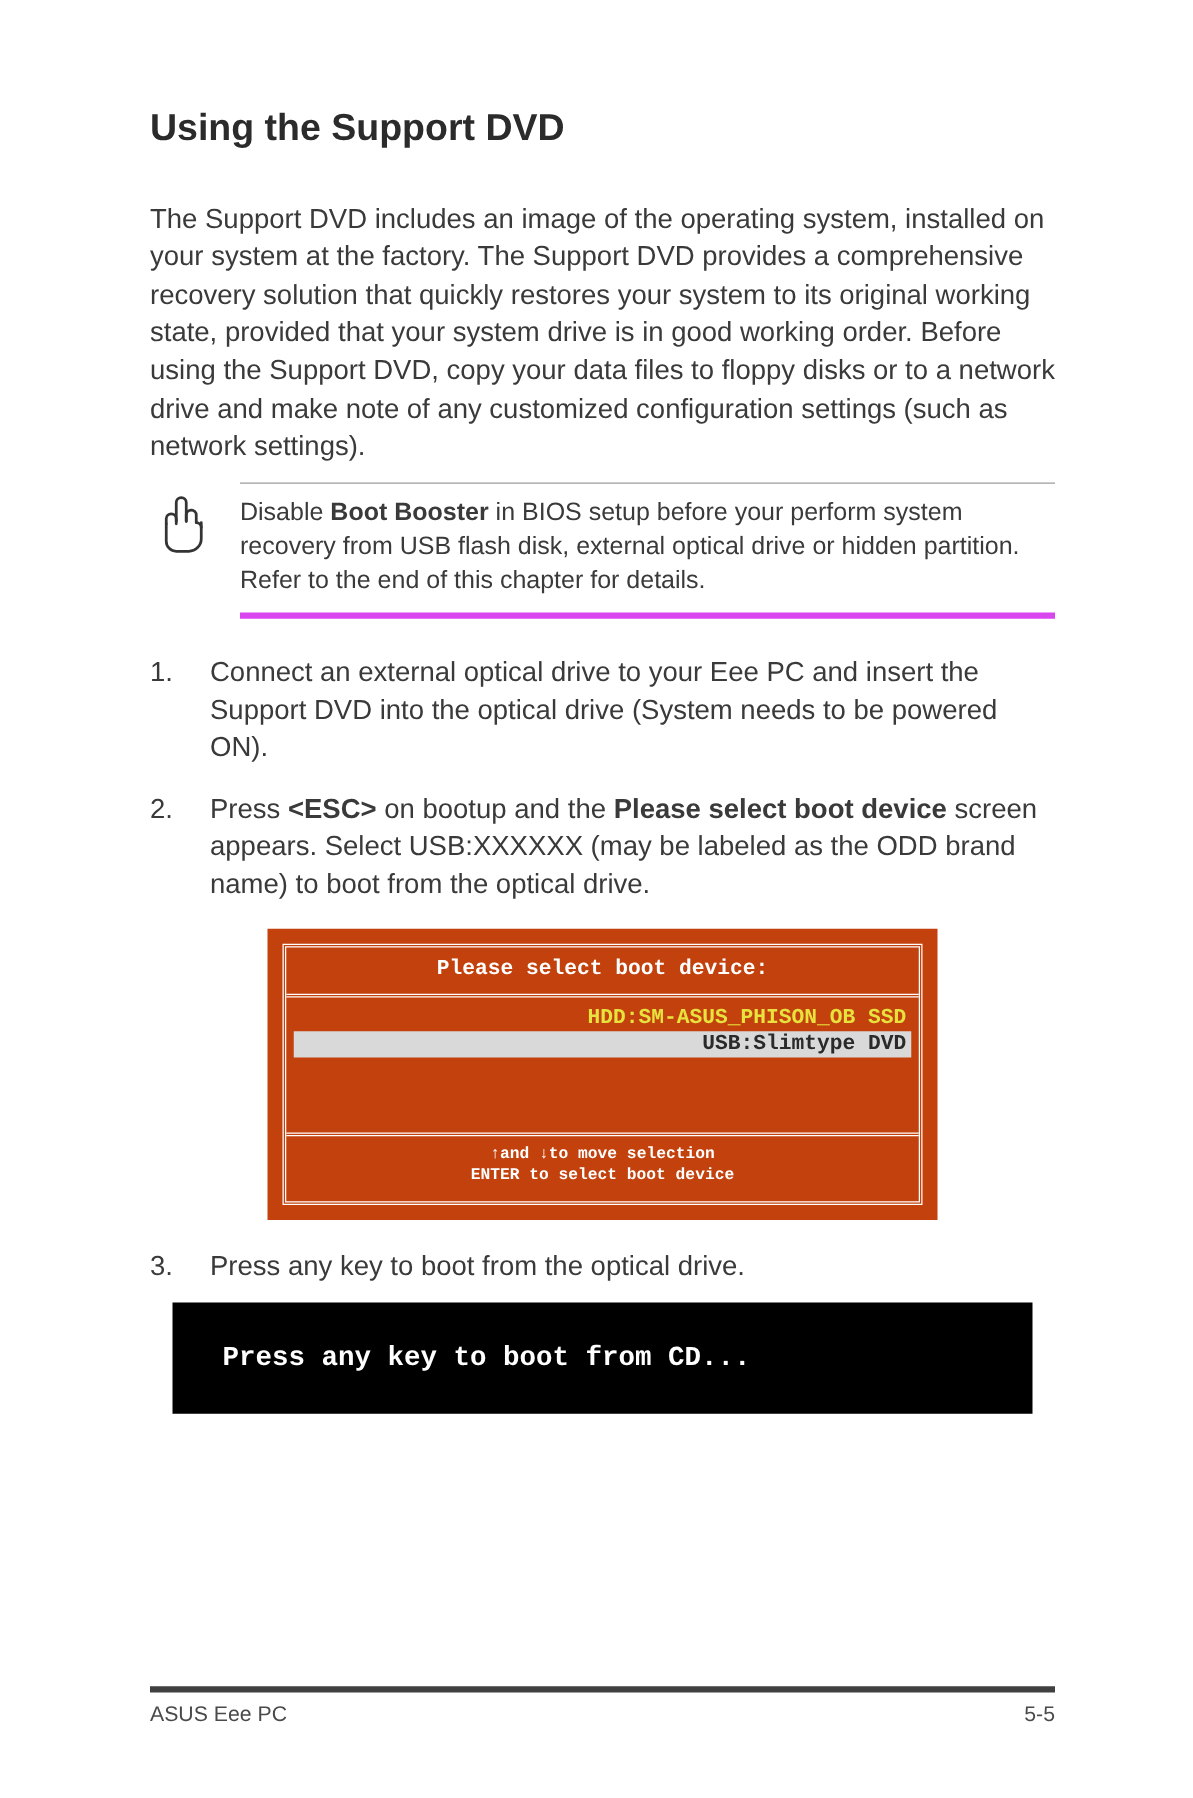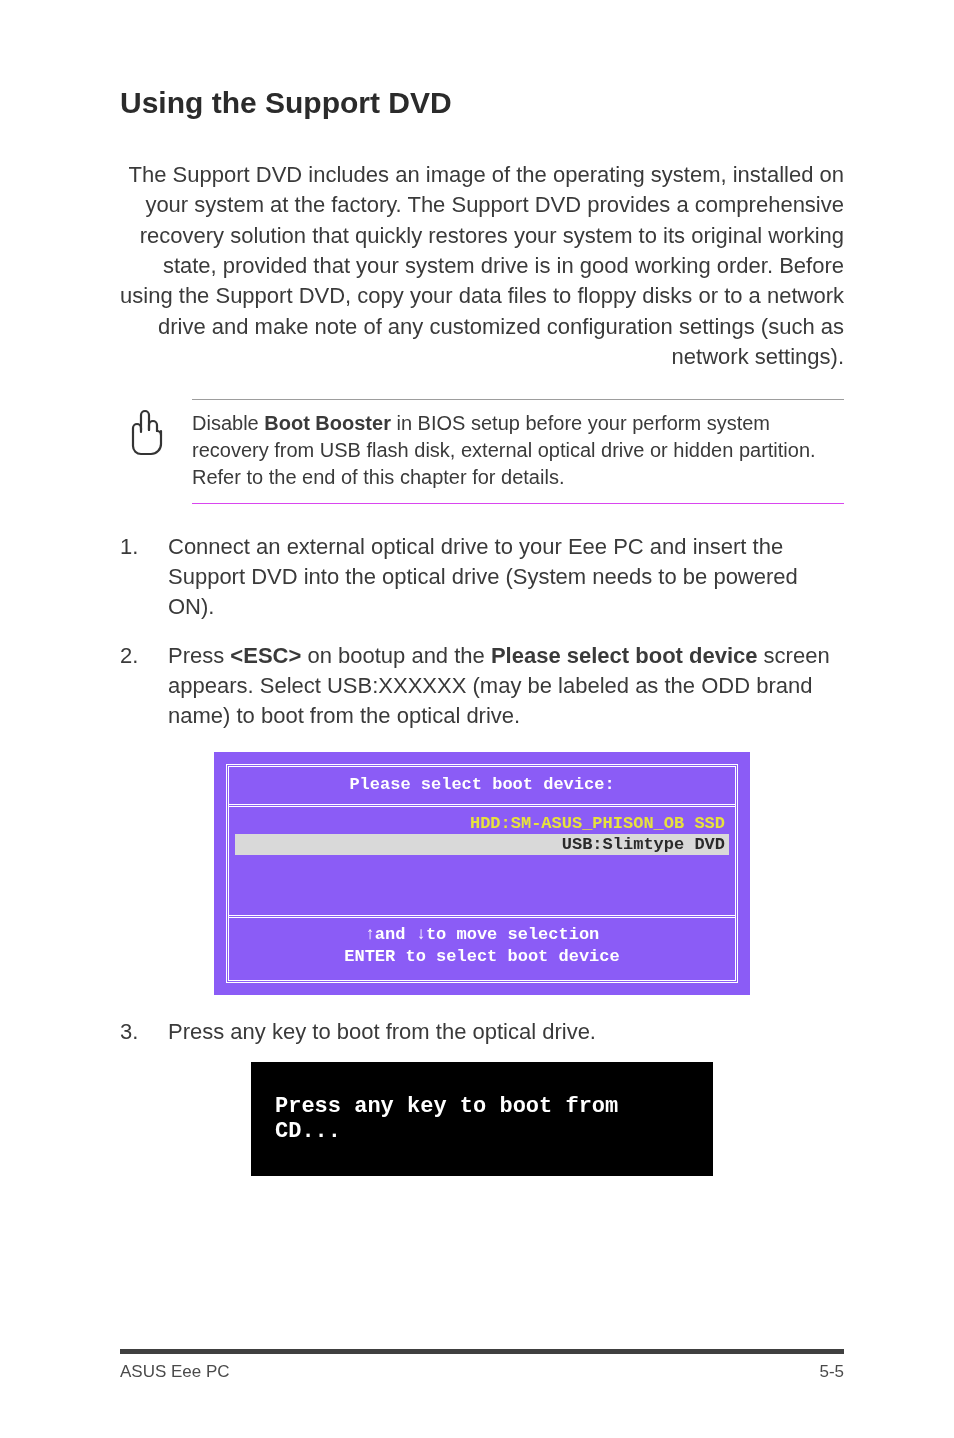--- a/index.html
+++ b/index.html
@@ -15,38 +15,37 @@
   h1 {
     font-size: 30px;
     font-weight: 700;
     color: #2b2b2b;
     margin-bottom: 40px;
   }
   .body-para {
     font-size: 22px;
     line-height: 1.38;
     color: #3a3a3a;
-    margin-bottom: 26px;
-    text-align: right;
+    margin-bottom: 13px;
   }
   .note-block {
     display: flex;
     align-items: flex-start;
     gap: 24px;
     margin: 0 0 28px 0;
   }
   .hand-icon {
     width: 48px;
     flex: 0 0 48px;
     margin-top: 6px;
   }
   .note-text-wrap {
     flex: 1;
     border-top: 1px solid #9d9d9d;
-    border-bottom: 1px solid #d946ef;
+    border-bottom: 5px solid #d946ef;
     padding: 10px 0 12px 0;
   }
   .note-text {
     font-size: 20px;
     line-height: 1.35;
     color: #3a3a3a;
   }
   ol.steps {
     list-style: none;
     counter-reset: step;
@@ -62,21 +61,21 @@
     color: #3a3a3a;
   }
   ol.steps > li::before {
     content: counter(step) ".";
     width: 48px;
     flex: 0 0 48px;
   }
   .bios-box {
     width: 536px;
     margin: 8px auto 22px auto;
-    background: #8b5cf6;
+    background: #c2410c;
     padding: 12px;
   }
   .bios-inner {
     border: 3px double #fff;
     padding: 0;
   }
   .bios-header {
     text-align: center;
     color: #fff;
     font-family: "Courier New", monospace;
@@ -99,43 +98,43 @@
     background: #d9d9d9;
     display: block;
     padding: 0 4px;
     margin: 0 -4px;
   }
   .bios-footer {
     text-align: center;
     color: #fff;
     font-family: "Courier New", monospace;
     font-weight: bold;
-    font-size: 17px;
+    font-size: 13px;
     padding: 6px 0 12px 0;
     border-top: 3px double #fff;
     line-height: 1.3;
   }
   .step3-row {
     display: flex;
     align-items: flex-start;
     font-size: 22px;
     line-height: 1.38;
     color: #3a3a3a;
     margin-bottom: 14px;
   }
   .step3-row .num { width: 48px; flex: 0 0 48px; }
   .black-box {
-    width: 462px;
+    width: 688px;
     margin: 0 auto;
     background: #000;
     color: #fff;
     font-family: "Courier New", monospace;
     font-weight: bold;
     font-size: 22px;
-    padding: 32px 24px;
+    padding: 32px 40px;
   }
   .page-footer {
     position: absolute;
     bottom: 56px;
     left: 120px;
     right: 110px;
     border-top: 5px solid #404040;
     padding-top: 8px;
     display: flex;
     justify-content: space-between;

